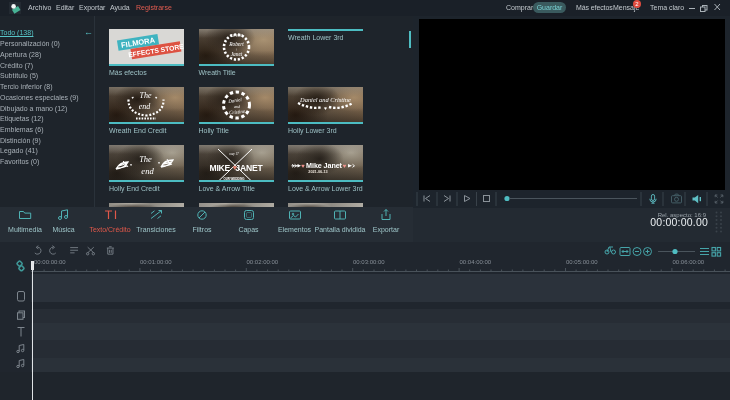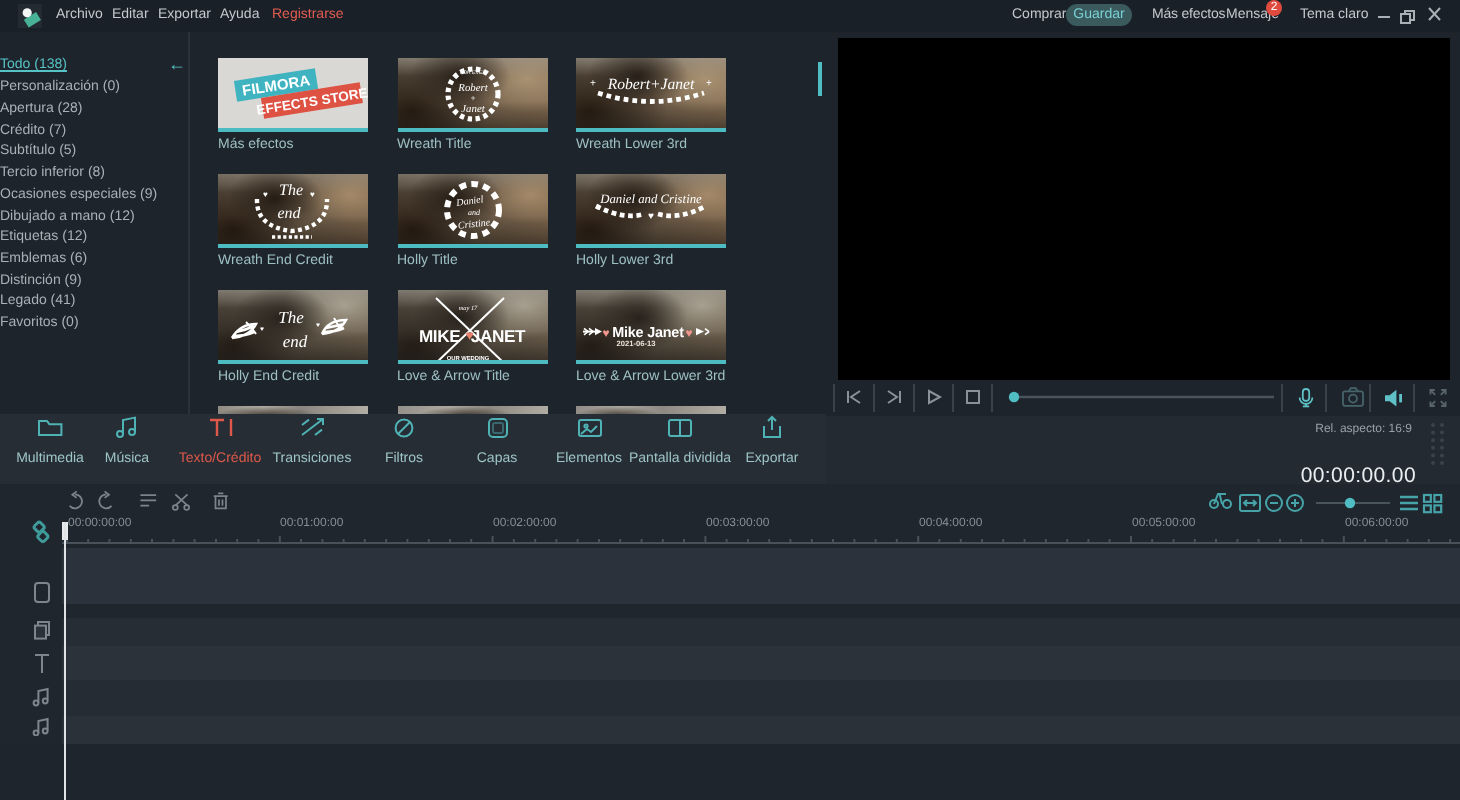--- a/index.html
+++ b/index.html
@@ -99,28 +99,20 @@
         <text x="37.5" y="8" font-size="2.6" fill="#fff" text-anchor="middle" font-family="Liberation Sans,sans-serif">FOR EVER</text>
         <text x="37.5" y="16.5" font-size="5.4" fill="#fff" text-anchor="middle" font-style="italic" font-family="Liberation Serif,serif">Robert</text>
         <text x="37.5" y="21.5" font-size="4.4" fill="#fff" text-anchor="middle" font-style="italic" font-family="Liberation Serif,serif">+</text>
         <text x="37.5" y="27" font-size="5.4" fill="#fff" text-anchor="middle" font-style="italic" font-family="Liberation Serif,serif">Janet</text>
       </svg>
     </div>
     <div class="tealbar"></div>
         <div class="tlabel">Wreath Title</div>
   </div>
   <div class="thumb" style="left:288px;top:28.5px">
-    <div class="ph phA">
-      <svg class="thumbsvg" width="75" height="35" viewBox="0 0 75 35">
-        <text x="37.5" y="15.5" font-size="7.8" fill="#fff" text-anchor="middle" font-style="italic" font-family="Liberation Serif,serif">Robert+Janet</text>
-        <text x="8.5" y="14" font-size="5" fill="#fff" text-anchor="middle">+</text>
-        <text x="66.5" y="14" font-size="5" fill="#fff" text-anchor="middle">+</text>
-        <path d="M11 17.5 Q37.5 26 64 17.5" fill="none" stroke="#fff" stroke-width="2.4" stroke-dasharray="2.4,2"></path>
-      </svg>
-    </div>
     <div class="tealbar"></div>
         <div class="tlabel">Wreath Lower 3rd</div>
   </div>
 
   <div class="thumb" style="left:109px;top:86.5px">
     <div class="ph phB">
       <svg class="thumbsvg" width="75" height="35" viewBox="0 0 75 35">
         <text x="36.5" y="10.5" font-size="8" fill="#fff" text-anchor="middle" font-style="italic" font-family="Liberation Serif,serif">The</text>
         <text x="35.5" y="22" font-size="8" fill="#fff" text-anchor="middle" font-style="italic" font-family="Liberation Serif,serif">end</text>
         <path d="M19.5 12.5 Q19 26.5 37 28.5 Q55 26.5 54.5 12.5" fill="none" stroke="#fff" stroke-width="2.2" stroke-dasharray="2,1.7"></path>
@@ -268,21 +260,21 @@
         <path d="M304.6 7.4 L302.2 5 M302.2 7.2 v-2.2 h2.2"></path>
         <path d="M307.4 7.4 L309.8 5 M309.8 7.2 v-2.2 h-2.2"></path>
         <path d="M304.6 10.6 L302.2 13 M302.2 10.8 v2.2 h2.2"></path>
         <path d="M307.4 10.6 L309.8 13 M309.8 10.8 v2.2 h-2.2"></path>
       </g>
     </svg>
   </div>
 
   <div class="abs" style="left:0;top:192px;width:317px;height:34px;background:#232a32">
     <div class="abs" style="right:24px;top:4px;font-size:6px;color:#99a1a8">Rel. aspecto: 16:9</div>
-    <div class="abs" style="right:22px;top:24px;font-size:10.5px;color:#eaeef1;letter-spacing:.2px">00:00:00.00</div>
+    <div class="abs" style="right:22px;top:8px;font-size:10.5px;color:#eaeef1;letter-spacing:.2px">00:00:00.00</div>
     <svg class="abs" style="left:302px;top:3px" width="8" height="22" viewBox="0 0 8 22">
       <g fill="#3a424a">
         <circle cx="1.5" cy="1.5" r="1"></circle>
             <circle cx="6" cy="1.5" r="1"></circle>
         <circle cx="1.5" cy="5.3" r="1"></circle>
             <circle cx="6" cy="5.3" r="1"></circle>
         <circle cx="1.5" cy="9.1" r="1"></circle>
             <circle cx="6" cy="9.1" r="1"></circle>
         <circle cx="1.5" cy="12.9" r="1"></circle>
             <circle cx="6" cy="12.9" r="1"></circle>

